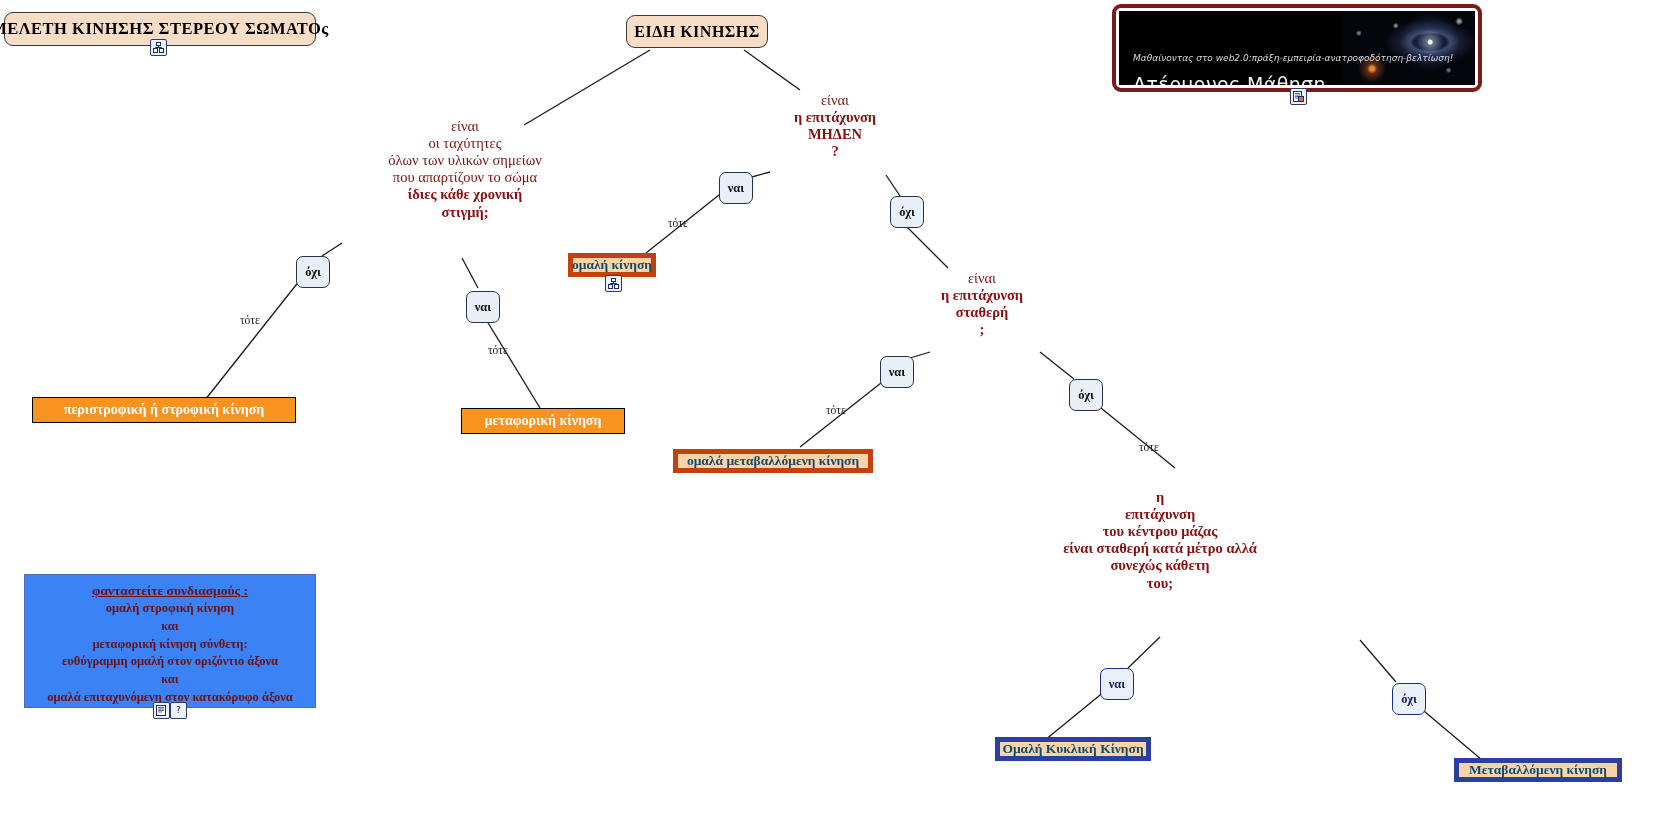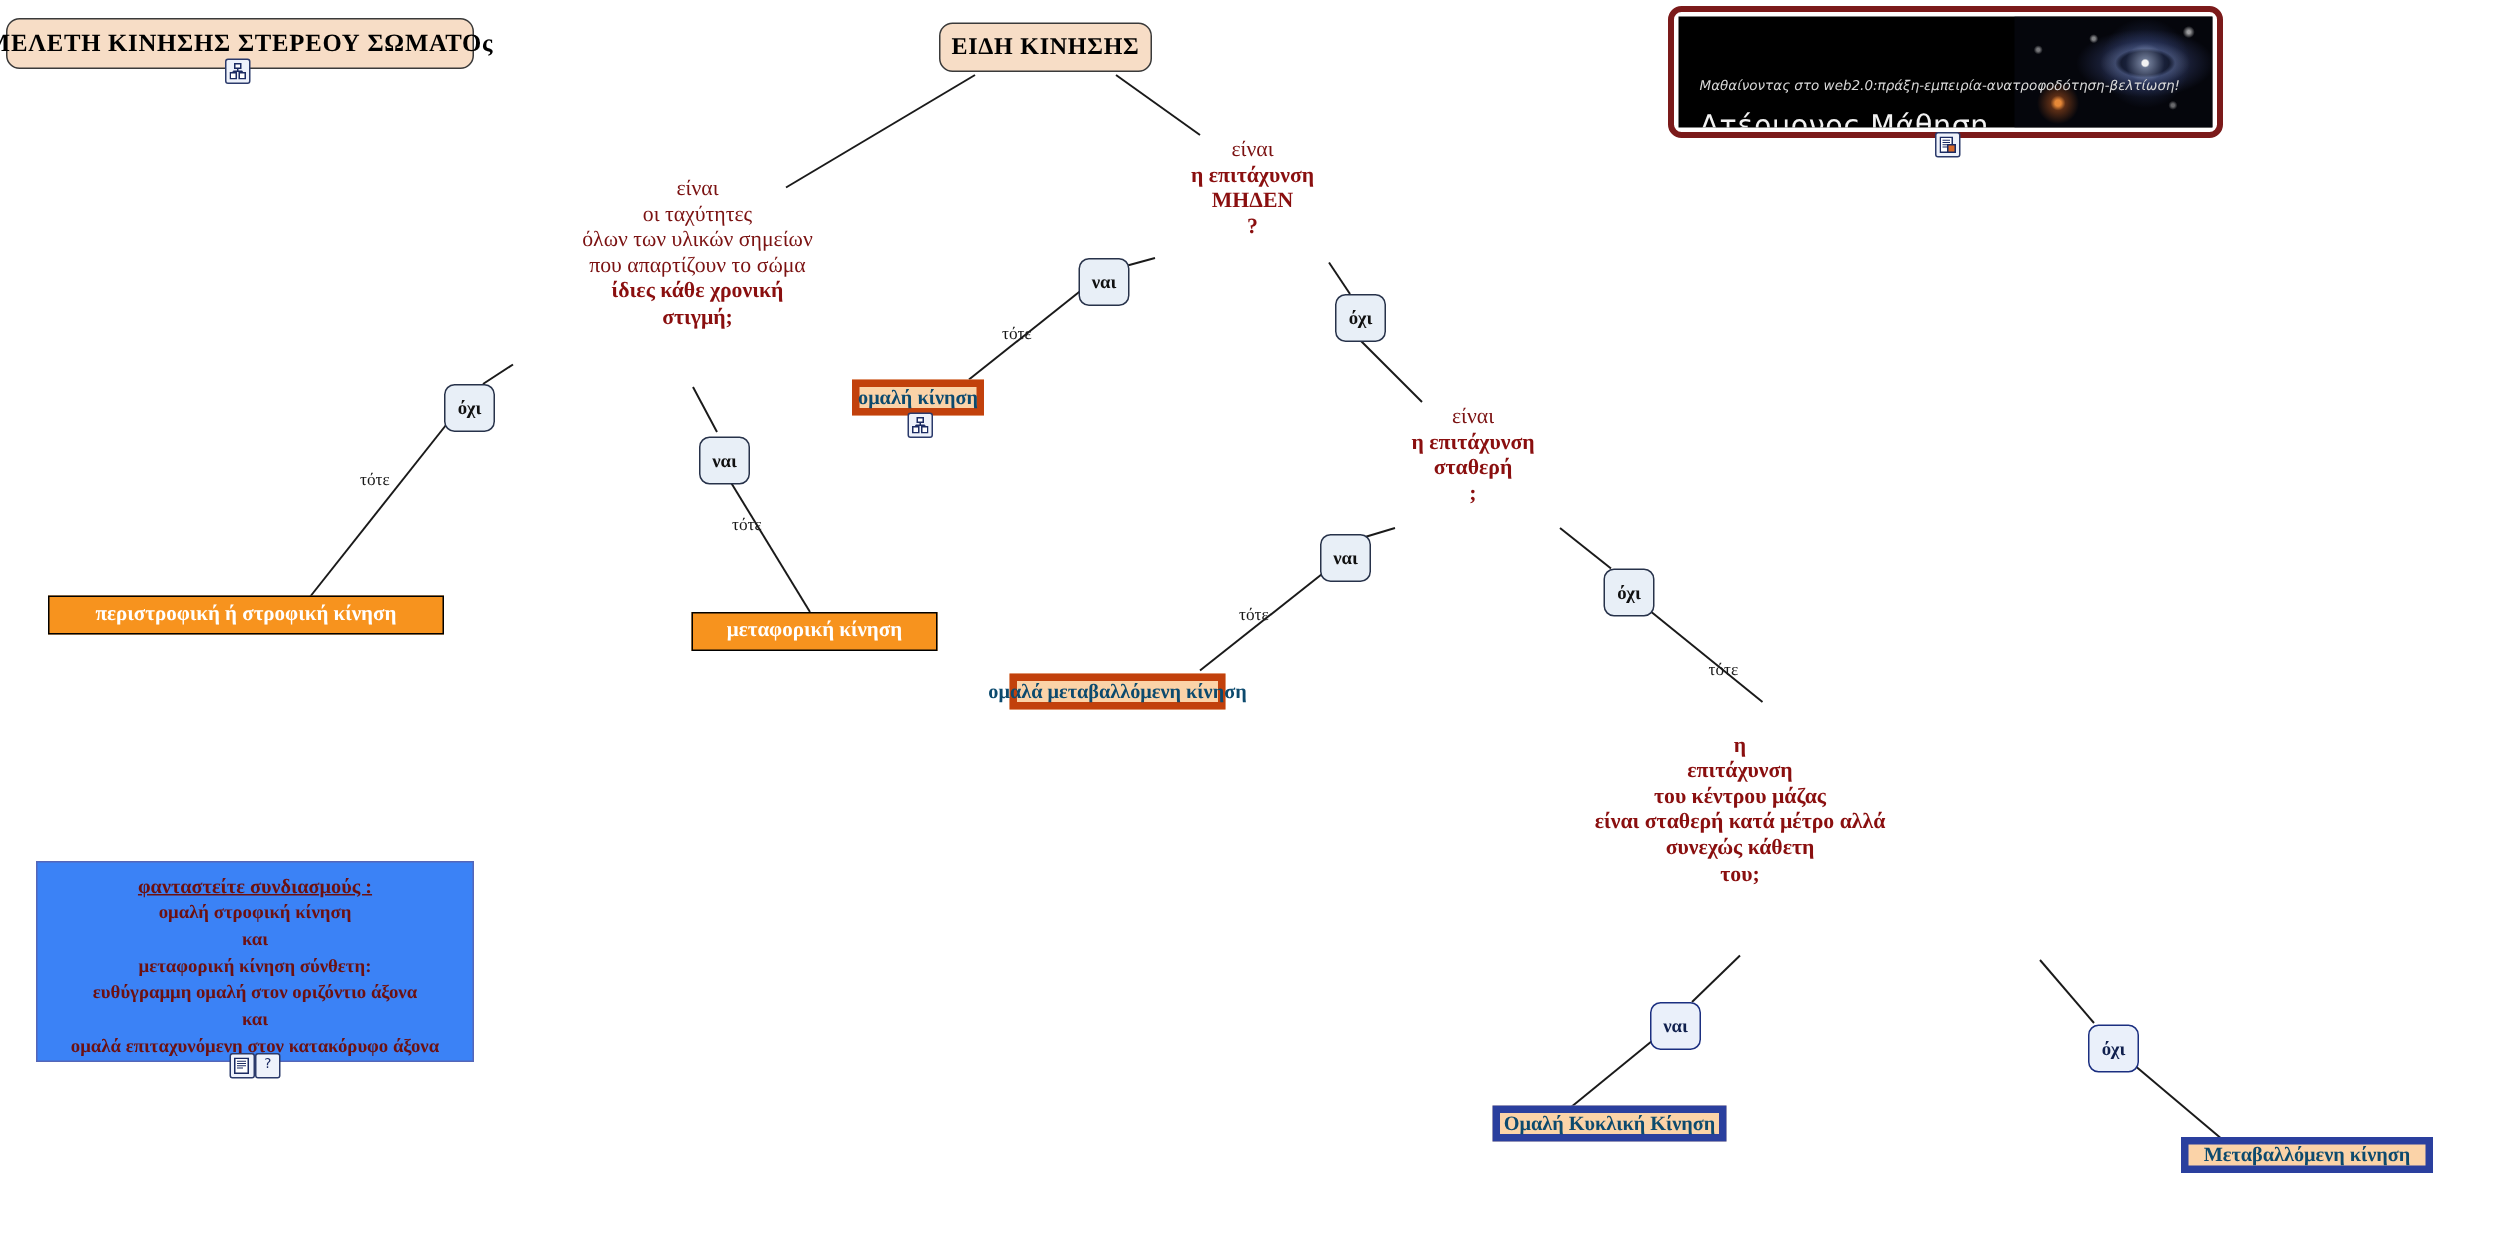--- a/index.html
+++ b/index.html
@@ -255,21 +255,21 @@
     <span>τότε</span>
   </div>
 
   <div class="node pill" style="left:1069px;top:379px;">
     <span>όχι</span>
   </div>
   <div class="node tote" style="left:1139px;top:441px;">
     <span>τότε</span>
   </div>
 
-  <div class="node peach-box" style="left:673px;top:449px;width:144px;align-items:center;">
+  <div class="node peach-box" style="left:673px;top:449px;width:200px;align-items:center;">
     <span>ομαλά μεταβαλλόμενη κίνηση</span>
   </div>
 
   <div class="node qtext" id="q-cm">
     <div><b>η</b></div>
     <div><b>επιτάχυνση</b></div>
     <div><b>του κέντρου μάζας</b></div>
     <div><b>είναι σταθερή κατά μέτρο αλλά</b></div>
     <div><b>συνεχώς κάθετη</b></div>
     <div><b>του;</b></div>

